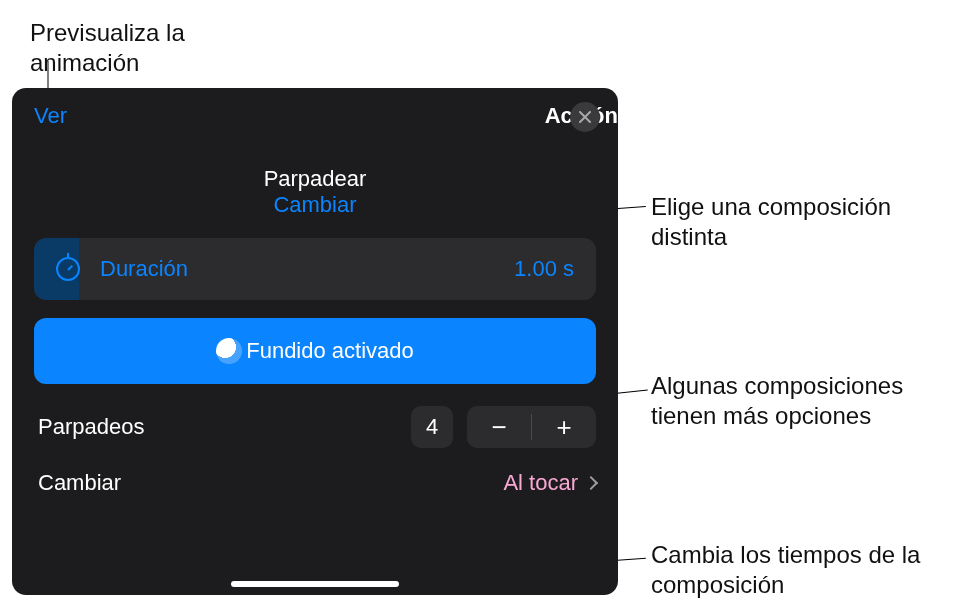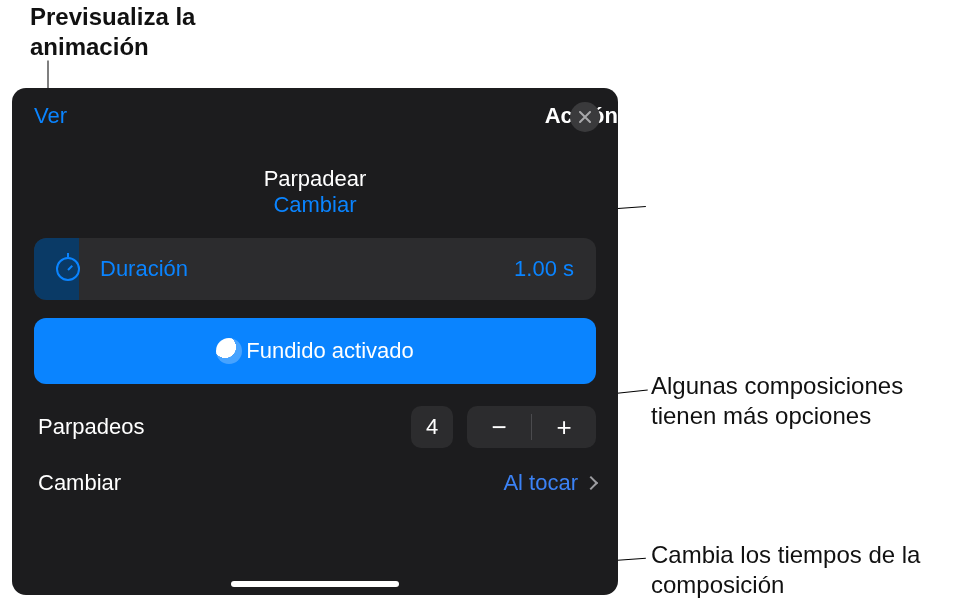--- a/index.html
+++ b/index.html
@@ -6,21 +6,21 @@
   html, body { width: 972px; height: 603px; background: #fff; font-family: -apple-system, "Helvetica Neue", Arial, sans-serif; }
   .stage { position: relative; width: 972px; height: 603px; }
 
   
   .annotation {
     position: absolute;
     font-size: 24px;
     color: #111;
     line-height: 1.25;
   }
-  .ann-top { left: 30px; top: 2px; width: 220px; font-weight: bold; }
+  .ann-top { left: 30px; top: 18px; width: 220px; }
   .ann-1 { left: 651px; top: 192px; }
   .ann-2 { left: 651px; top: 371px; }
   .ann-3 { left: 651px; top: 540px; }
 
   
   .callout { position: absolute; height: 1px; background: #000; transform-origin: left center; }
 
   
   .panel {
     position: absolute;
@@ -200,21 +200,21 @@
     width: 1px; background: #4b4b4e; margin: 8px 0;
   }
 
   
   .row.inicio {
     padding-top: 22px;
     padding-bottom: 8px;
   }
   .disclosure {
     display: flex; align-items: center; gap: 8px;
-    color: #3b82f6;
+    color: #f9a8d4;
     font-size: 22px;
   }
   .chevron {
     width: 10px; height: 10px;
     border-right: 2px solid #9d9da1;
     border-top: 2px solid #9d9da1;
     transform: rotate(45deg);
   }
 
   
@@ -228,20 +228,21 @@
     background: #fff;
   }
 
 </style>
 </head>
 <body>
 
 <div class="stage">
 
   <div class="annotation ann-top">Previsualiza la animación</div>
+  <div class="annotation ann-1">Elige una composición distinta</div>
   <div class="annotation ann-2">Algunas composiciones tienen más opciones</div>
   <div class="annotation ann-3">Cambia los tiempos de la composición</div>
 
   <div class="callout" style="left:48px; top:60px; width:54px; transform: rotate(90deg);"></div>
   <div class="callout" style="left:576px; top:211px; width:70px; transform: rotate(-4deg);"></div>
   <div class="callout" style="left:596px; top:395px; width:52px; transform: rotate(-6deg);"></div>
   <div class="callout" style="left:586px; top:562px; width:60px; transform: rotate(-4deg);"></div>
 
   <div class="panel">
 

